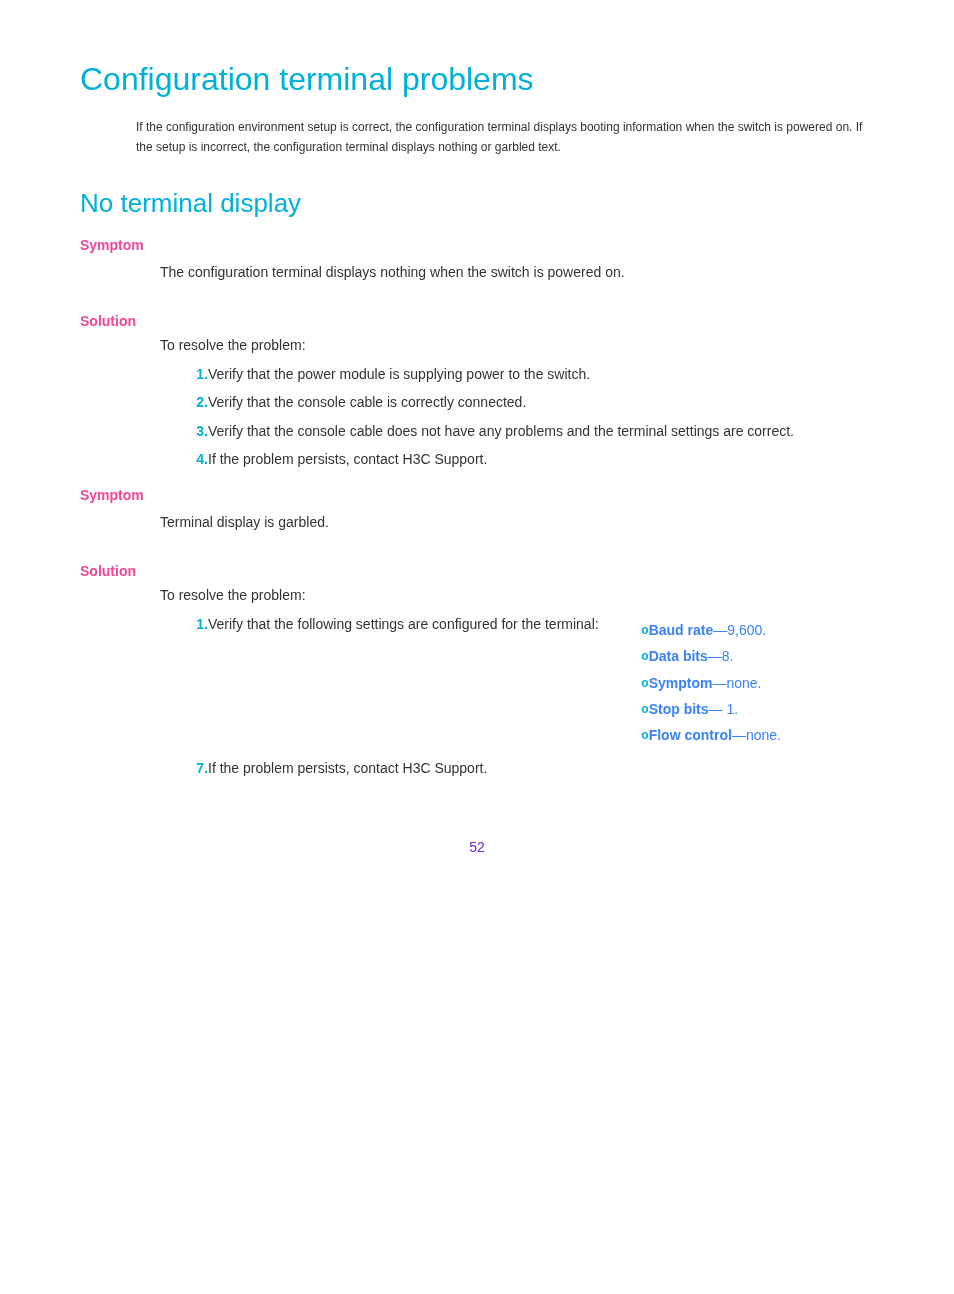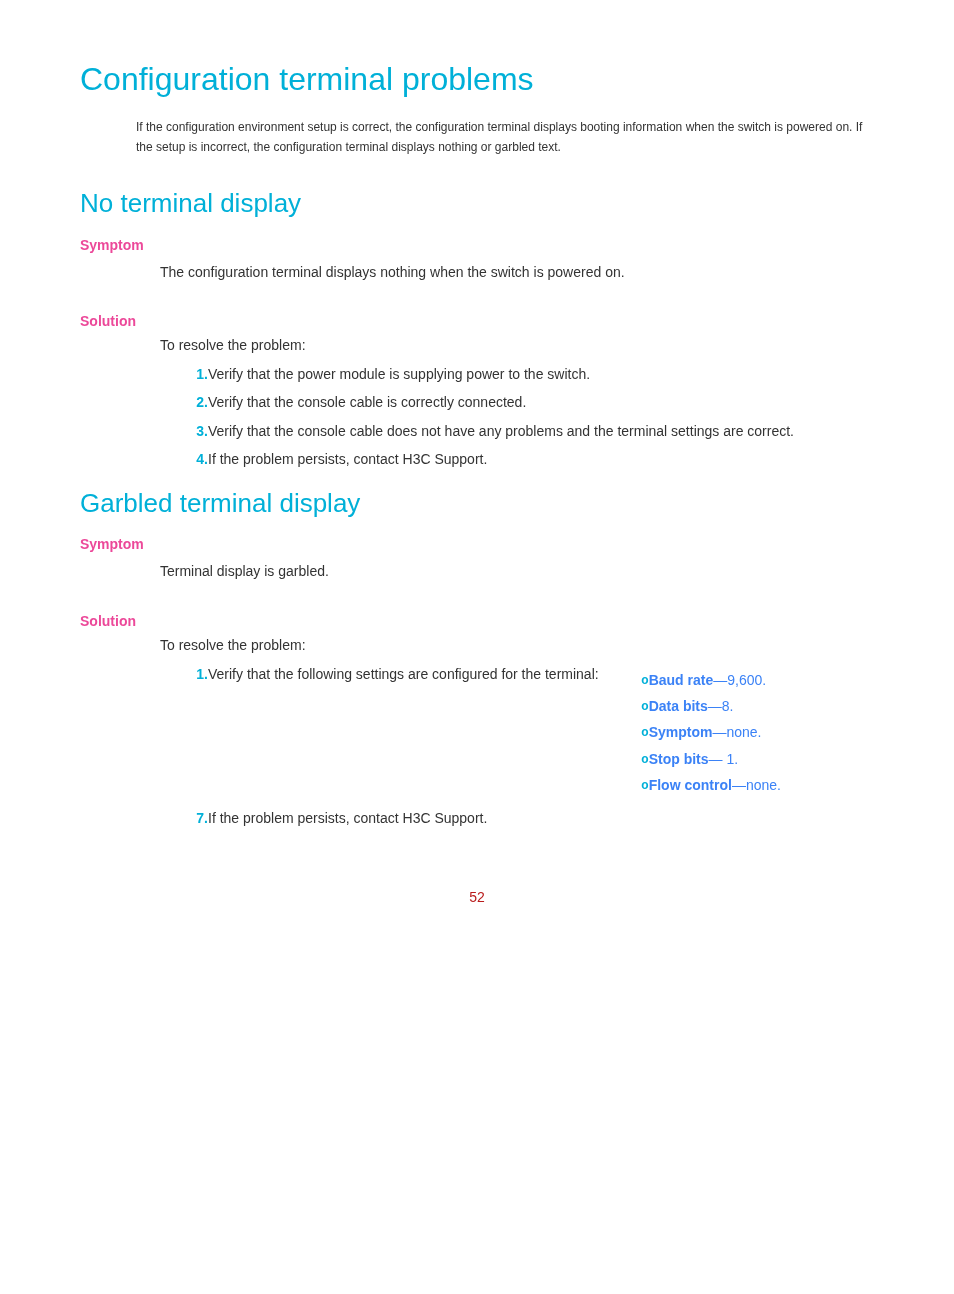--- a/index.html
+++ b/index.html
@@ -127,21 +127,21 @@
     }
 
     .bold-term {
       font-weight: bold;
     }
 
     .page-number {
       text-align: center;
       margin-top: 60px;
       font-size: 14px;
-      color: #b91c1c;
+      color: #6d28d9;
     }
 
     .h2-section {
       margin-bottom: 10px;
     }
   </style>
 </head>
 <body>
 
 <div class="page">
@@ -172,21 +172,20 @@
             <span>Verify that the console cable does not have any problems and the terminal settings are correct.</span>
           </li>
         <li>
             <span>If the problem persists, contact H3C Support.</span>
           </li>
       </ol>
     </div>
   </div>
 
   <div class="h2-section">
-    <h2 class="section-title">Garbled terminal display</h2>
 
     <div class="section-block">
       <div class="subsection-label">Symptom</div>
       <div class="subsection-content">Terminal display is garbled.</div>
     </div>
 
     <div class="section-block solution-block">
       <div class="subsection-label">Solution</div>
       <div class="solution-intro">To resolve the problem:</div>
       <ol class="steps">

